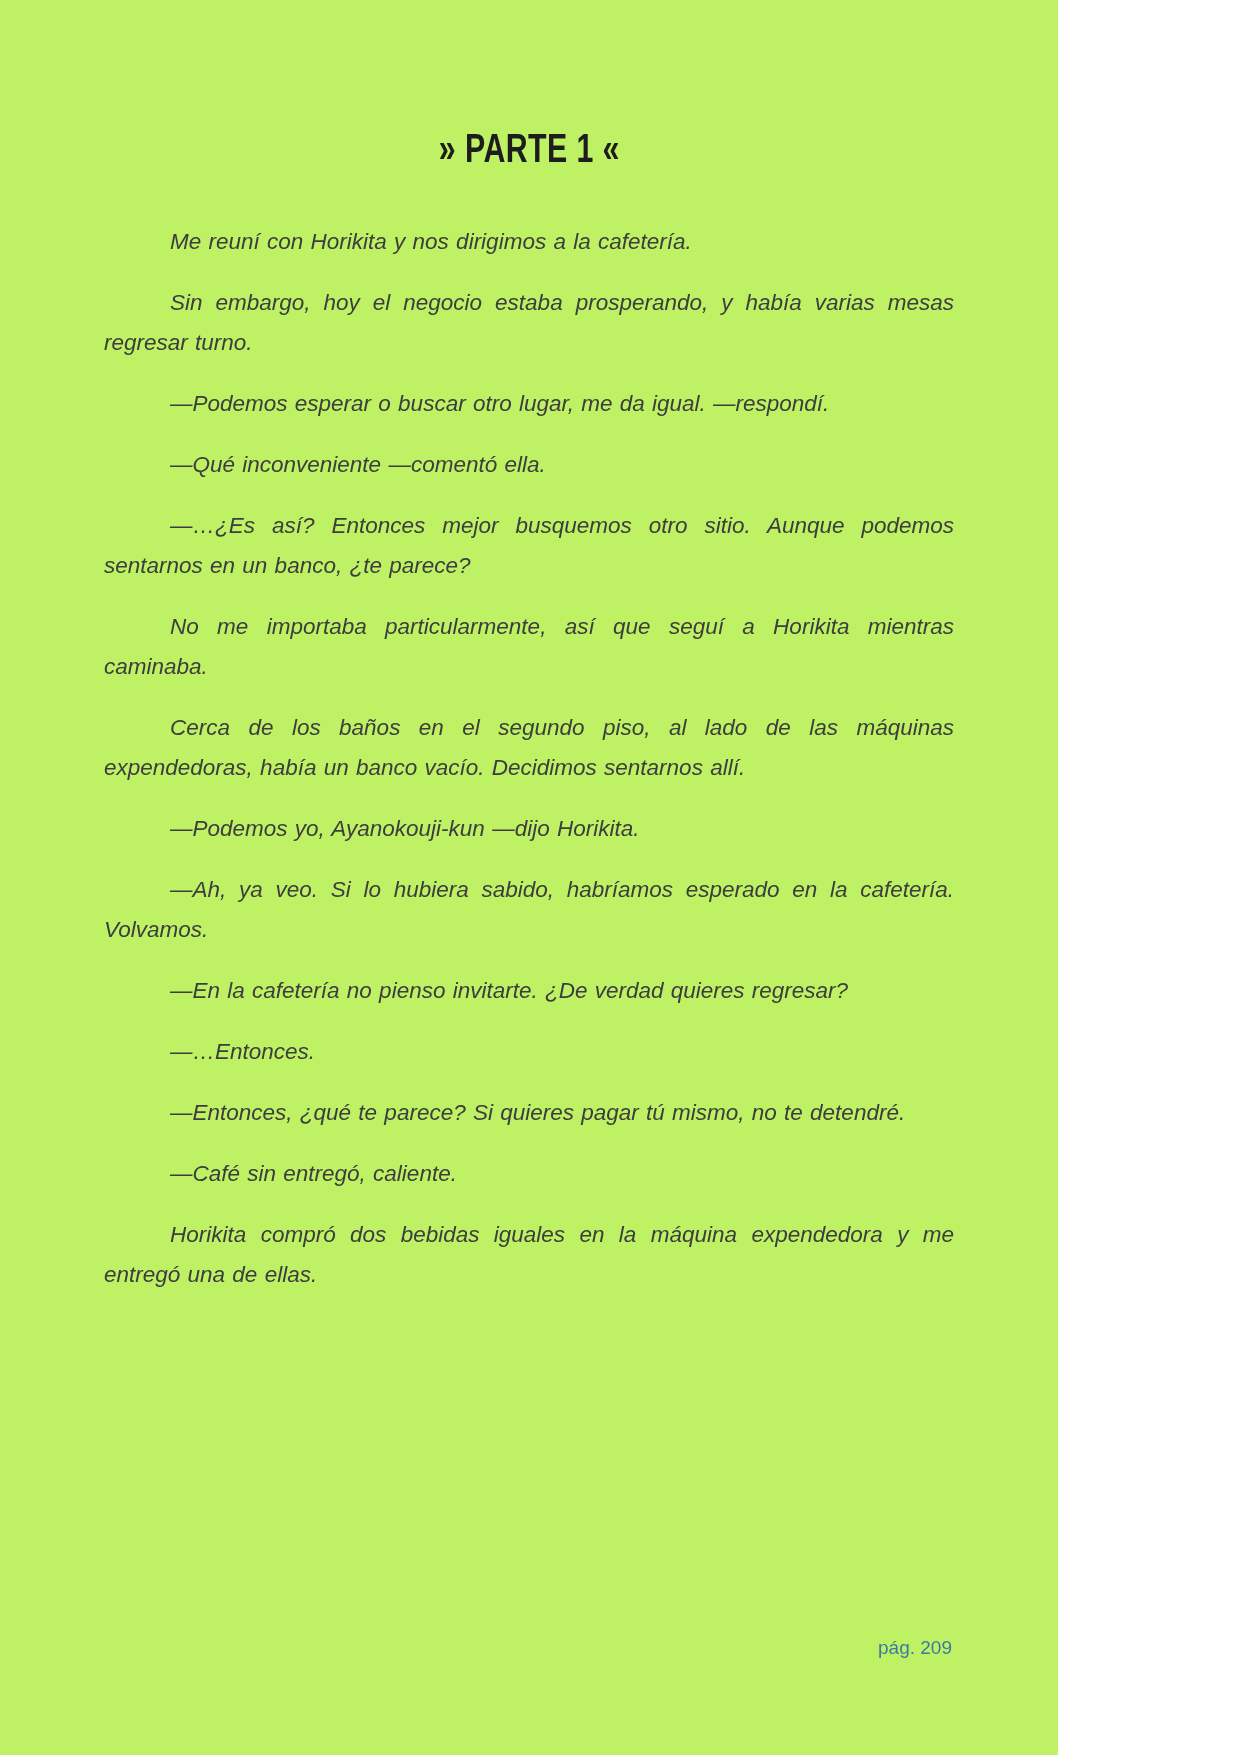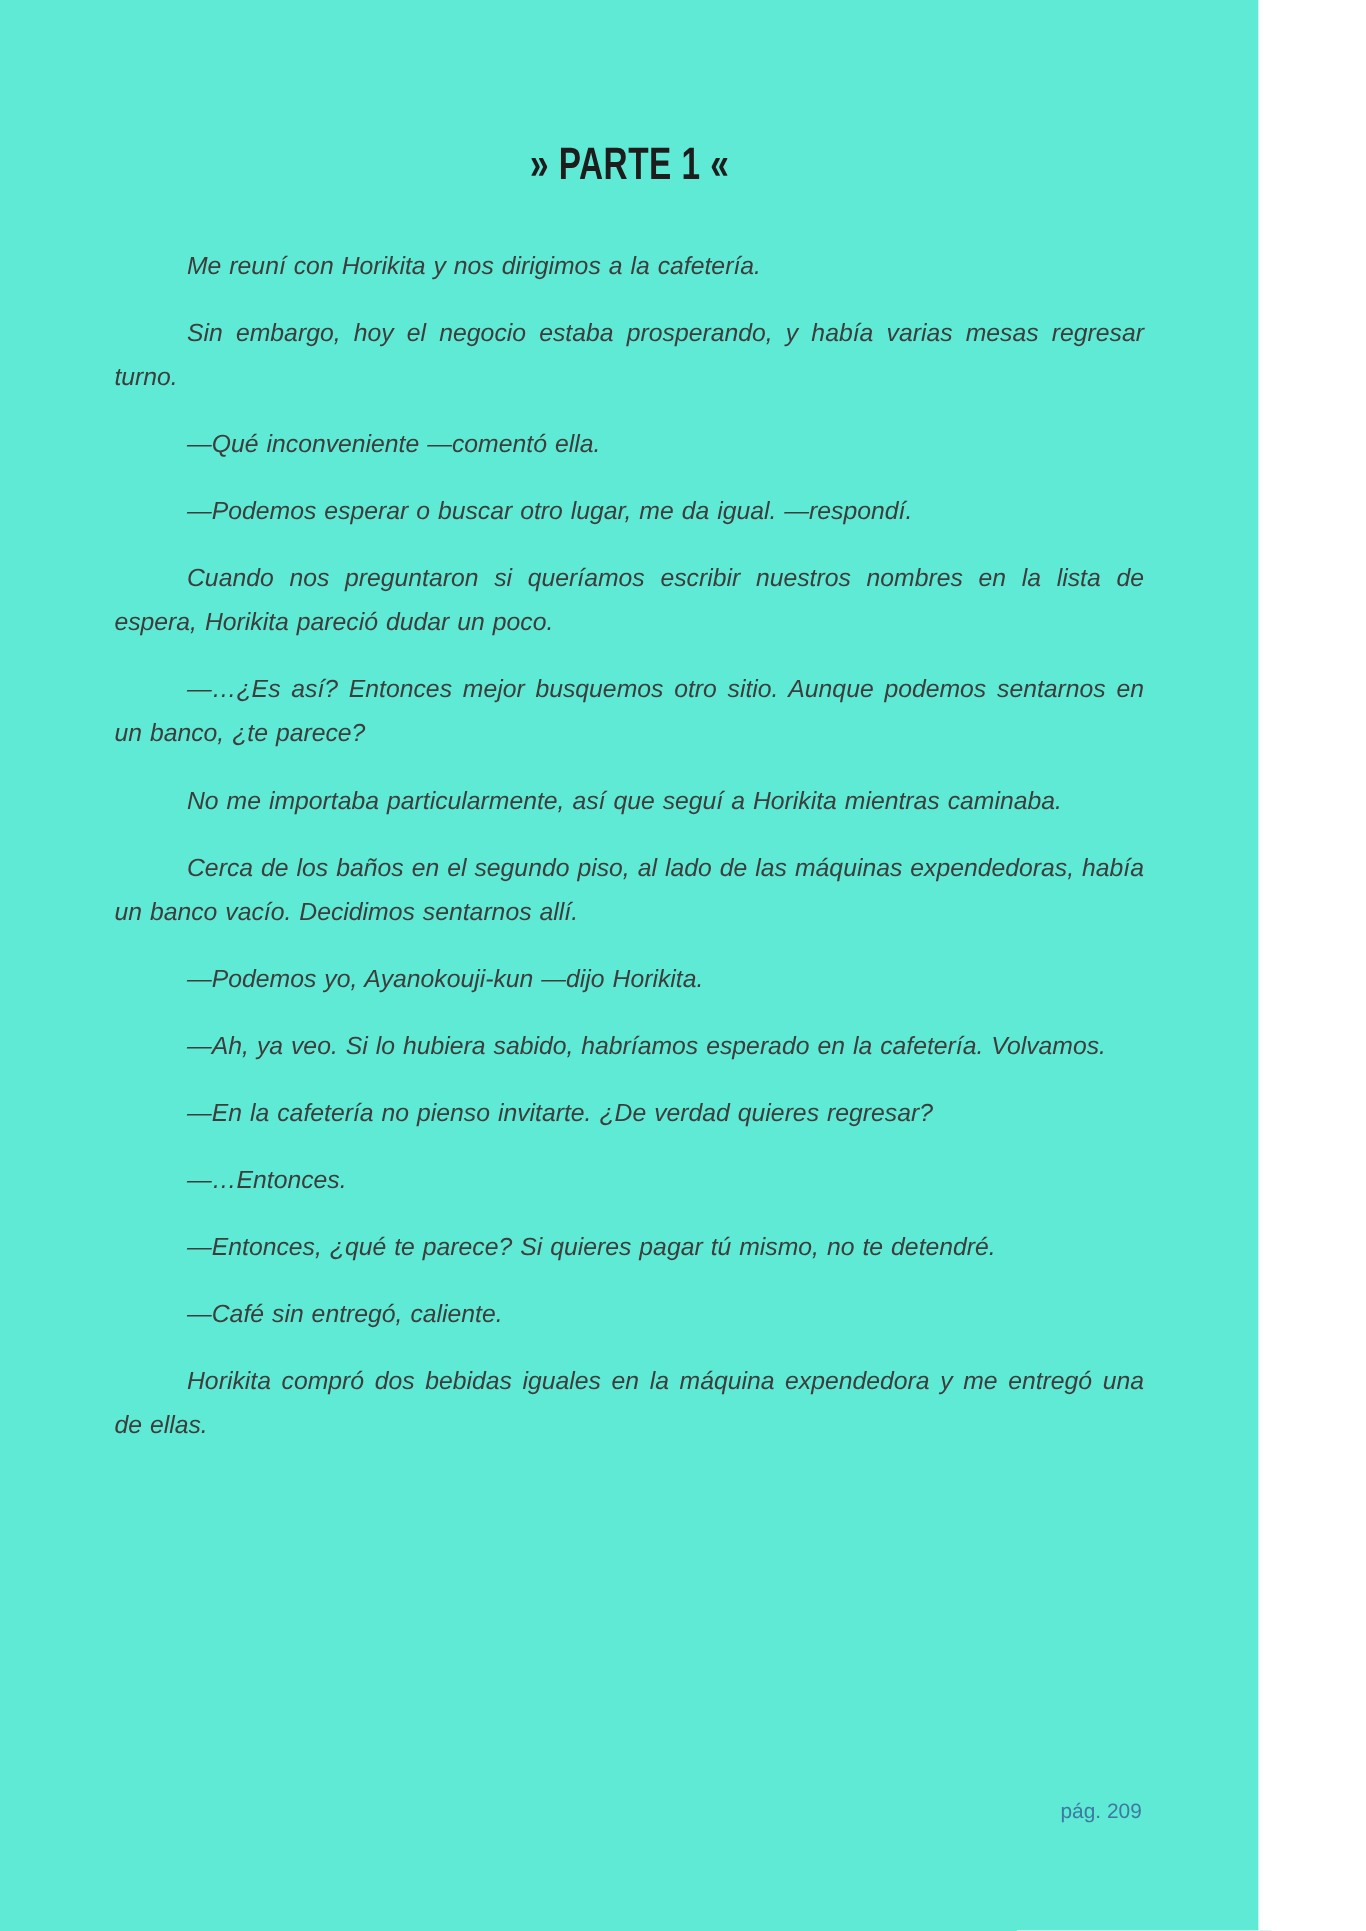--- a/index.html
+++ b/index.html
@@ -2,23 +2,23 @@
 <html><head>
 <meta charset="utf-8">
 <style>
   html, body {
     margin: 0;
     padding: 0;
     background: #ffffff;
   }
   .page {
     position: relative;
-    width: 1144px;
+    width: 1058px;
     height: 1755px;
-    background: #5eead4;
+    background: #bef264;
     font-family: "Liberation Sans", sans-serif;
     color: #3d3d3d;
     overflow: hidden;
     box-sizing: border-box;
   }
   .content {
     padding: 128px 104px 0 104px;
   }
   .chapter-title {
     text-align: center;
@@ -54,23 +54,22 @@
 <body>
 
 <div class="page">
   <div class="content">
     <h1 class="chapter-title">
       <span class="title-inner">» PARTE 1 «</span>
     </h1>
     <div>
         <p class="para">Me reuní con Horikita y nos dirigimos a la cafetería.</p>
         <p class="para">Sin embargo, hoy el negocio estaba prosperando, y había varias mesas regresar turno.</p>
+        <p class="para">—Podemos esperar o buscar otro lugar, me da igual. —respondí.</p>
         <p class="para">—Qué inconveniente —comentó ella.</p>
-        <p class="para">—Podemos esperar o buscar otro lugar, me da igual. —respondí.</p>
-        <p class="para">Cuando nos preguntaron si queríamos escribir nuestros nombres en la lista de espera, Horikita pareció dudar un poco.</p>
         <p class="para">—…¿Es así? Entonces mejor busquemos otro sitio. Aunque podemos sentarnos en un banco, ¿te parece?</p>
         <p class="para">No me importaba particularmente, así que seguí a Horikita mientras caminaba.</p>
         <p class="para">Cerca de los baños en el segundo piso, al lado de las máquinas expendedoras, había un banco vacío. Decidimos sentarnos allí.</p>
         <p class="para">—Podemos yo, Ayanokouji-kun —dijo Horikita.</p>
         <p class="para">—Ah, ya veo. Si lo hubiera sabido, habríamos esperado en la cafetería. Volvamos.</p>
         <p class="para">—En la cafetería no pienso invitarte. ¿De verdad quieres regresar?</p>
         <p class="para">—…Entonces.</p>
         <p class="para">—Entonces, ¿qué te parece? Si quieres pagar tú mismo, no te detendré.</p>
         <p class="para">—Café sin entregó, caliente.</p>
         <p class="para">Horikita compró dos bebidas iguales en la máquina expendedora y me entregó una de ellas.</p>

